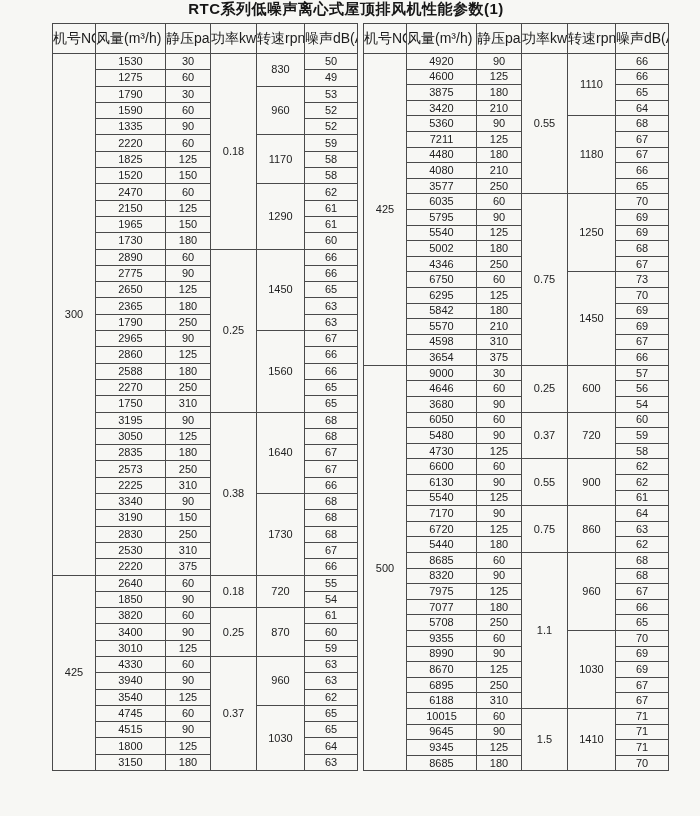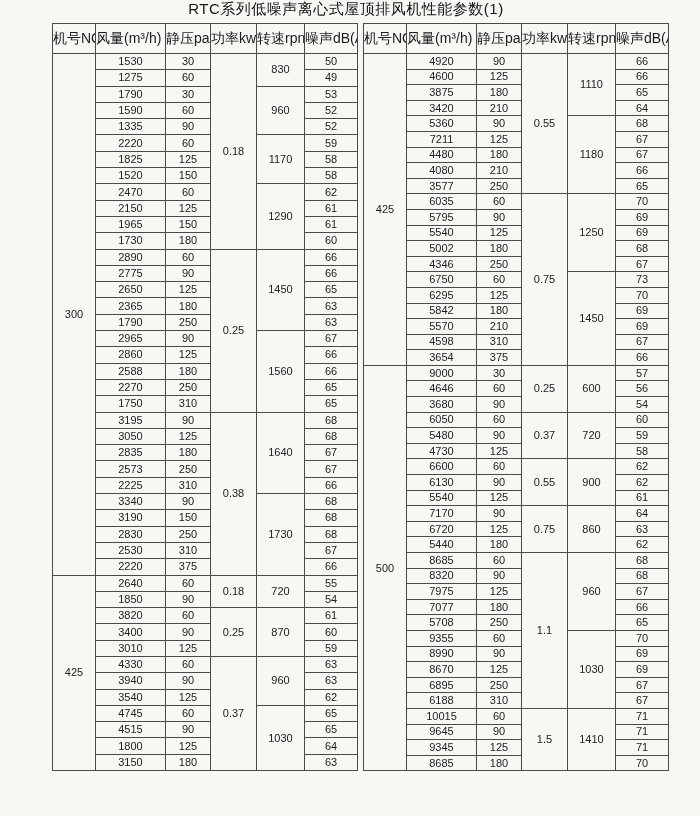--- a/index.html
+++ b/index.html
@@ -14,21 +14,21 @@
     margin:8px 0 1px 30px;
     font-size:19px;
     font-weight:700;
     letter-spacing:0.5px;
     color:#111;
   }
   .subtitle {
     margin:0 8px 4px 0;
     text-align:center;
     font-size:15px;
-    font-weight:400;
+    font-weight:700;
     letter-spacing:0.5px;
     color:#161616;
   }
   .tables {
     display:flex;
     gap:5px;
     margin-left:52px;
   }
   table.fan-table {
     border-collapse:collapse;

